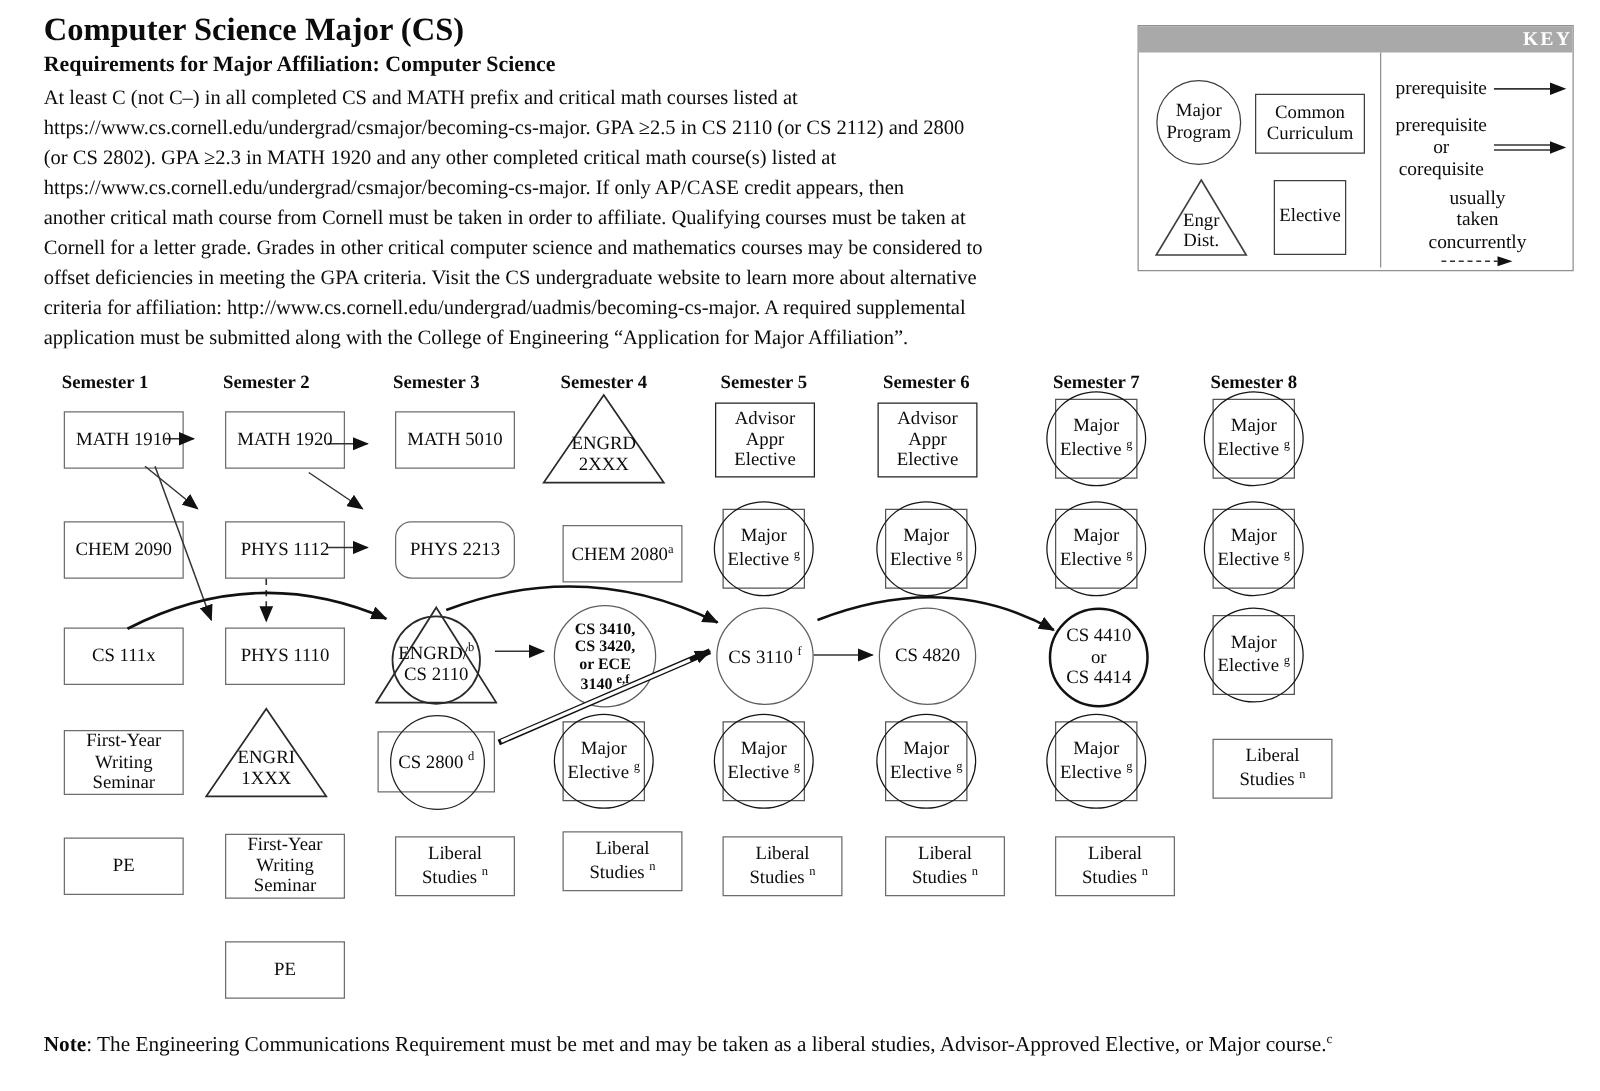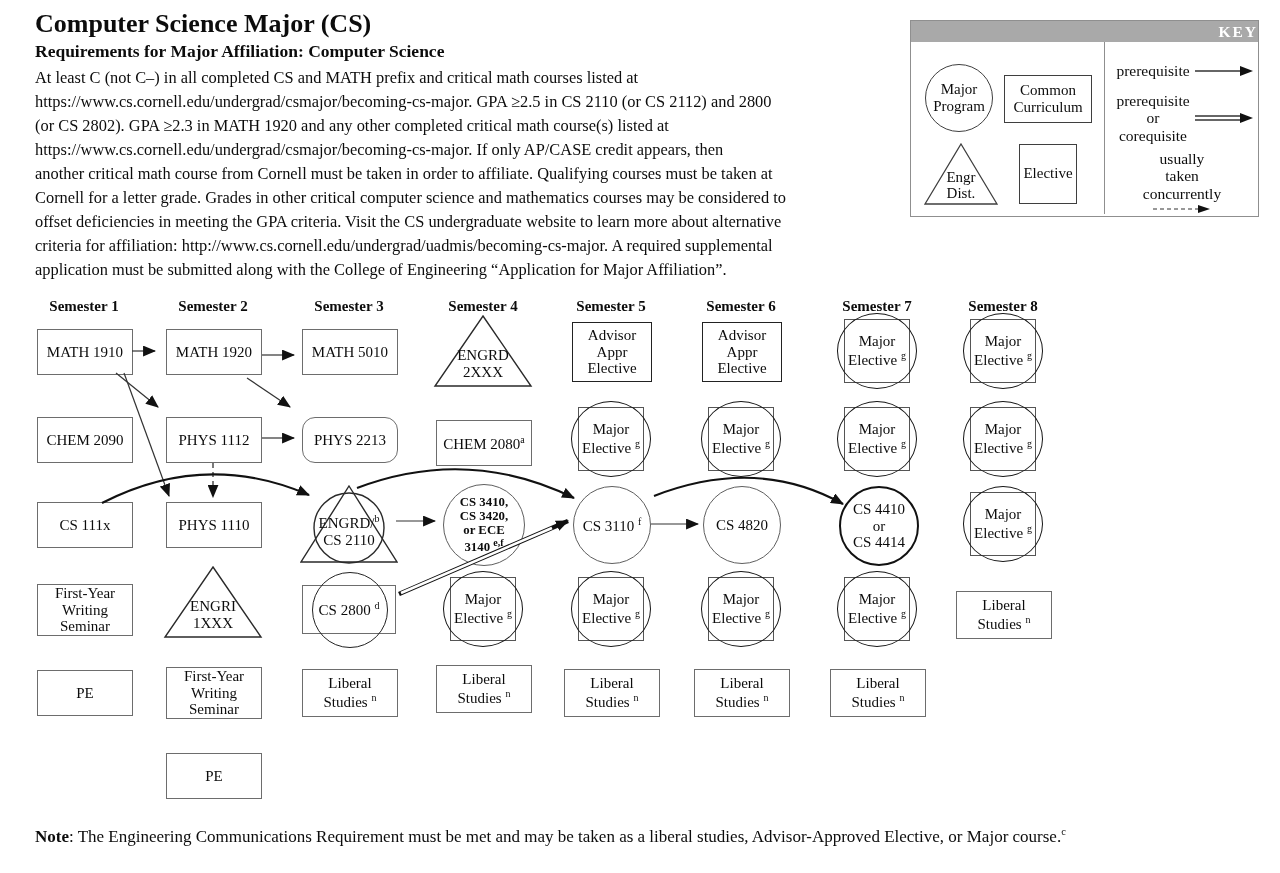--- a/index.html
+++ b/index.html
@@ -24,21 +24,21 @@
   .k-tri svg{position:absolute;inset:0;}
   .k-tri-txt{position:relative;padding-top:22px;width:100%;text-align:center;font-size:15px;line-height:1.1;white-space:pre-line;}
   .k-sq{left:108px;top:102px;width:56px;height:58px;border:1.3px solid #3f3f3f;}
   .k-row{position:absolute;left:200px;width:142px;display:flex;align-items:center;}
   .k-row .k-lab{flex:1;text-align:center;font-size:15.5px;line-height:1.12;white-space:pre-line;}
   .k-row svg{flex:0 0 auto;}
   
   #flowchart{position:absolute;left:0;top:0;width:1280px;height:873px;}
   .sem-h{position:absolute;top:298px;width:120px;text-align:center;font-weight:bold;font-size:15px;}
   .nd{position:absolute;display:flex;align-items:center;justify-content:flex-end;background:transparent;font-family:Liberation Serif, serif;}
-  .s-rect{border:1.4px solid #6d6d6d;background:#fff;}
+  .s-rect{border:1.4px solid #6d6d6d;background:#fff;margin-left:14px;}
   .s-square{border:1.8px solid #222;background:#fff;}
   .s-circle{border:1.4px solid #5f5f5f;border-radius:50%;background:#fff;}
   .s-circle.bold{border:2px solid #111;}
   .csq{position:absolute;left:7px;right:7px;top:6px;bottom:6px;border:1.4px solid #555;background:#fff;}
   .cci{position:absolute;inset:0;border:1.7px solid #151515;border-radius:50%;}
   .rcr{position:absolute;left:0;right:0;top:14px;height:47px;border:1.3px solid #6d6d6d;background:#fff;}
   .rcc{position:absolute;left:10px;top:1px;width:74px;height:74px;border:1.5px solid #222;border-radius:50%;}
   .shp{position:absolute;inset:0;width:100%;height:100%;}
   .shp polygon,.shp circle{fill:none;stroke:#2a2a2a;stroke-width:1.4;}
   .txt{position:relative;width:100%;text-align:center;font-size:15px;line-height:1.13;z-index:3;}

